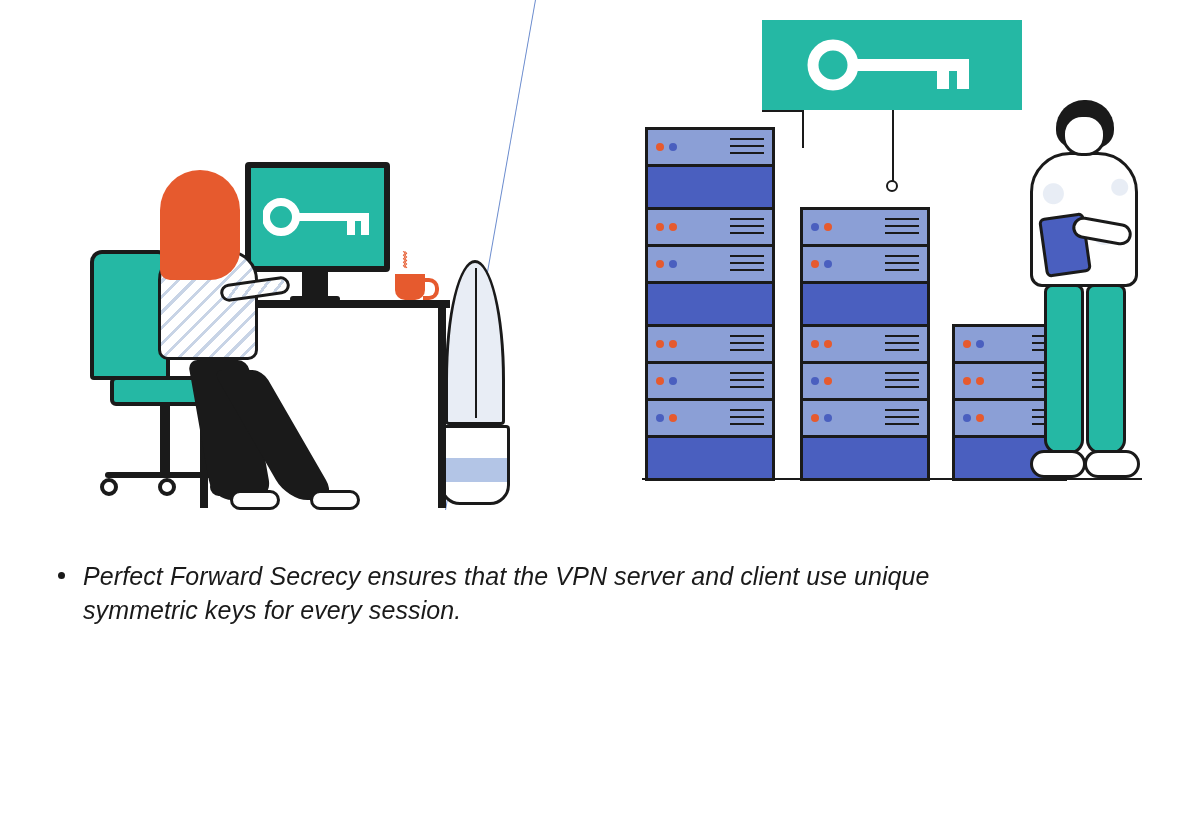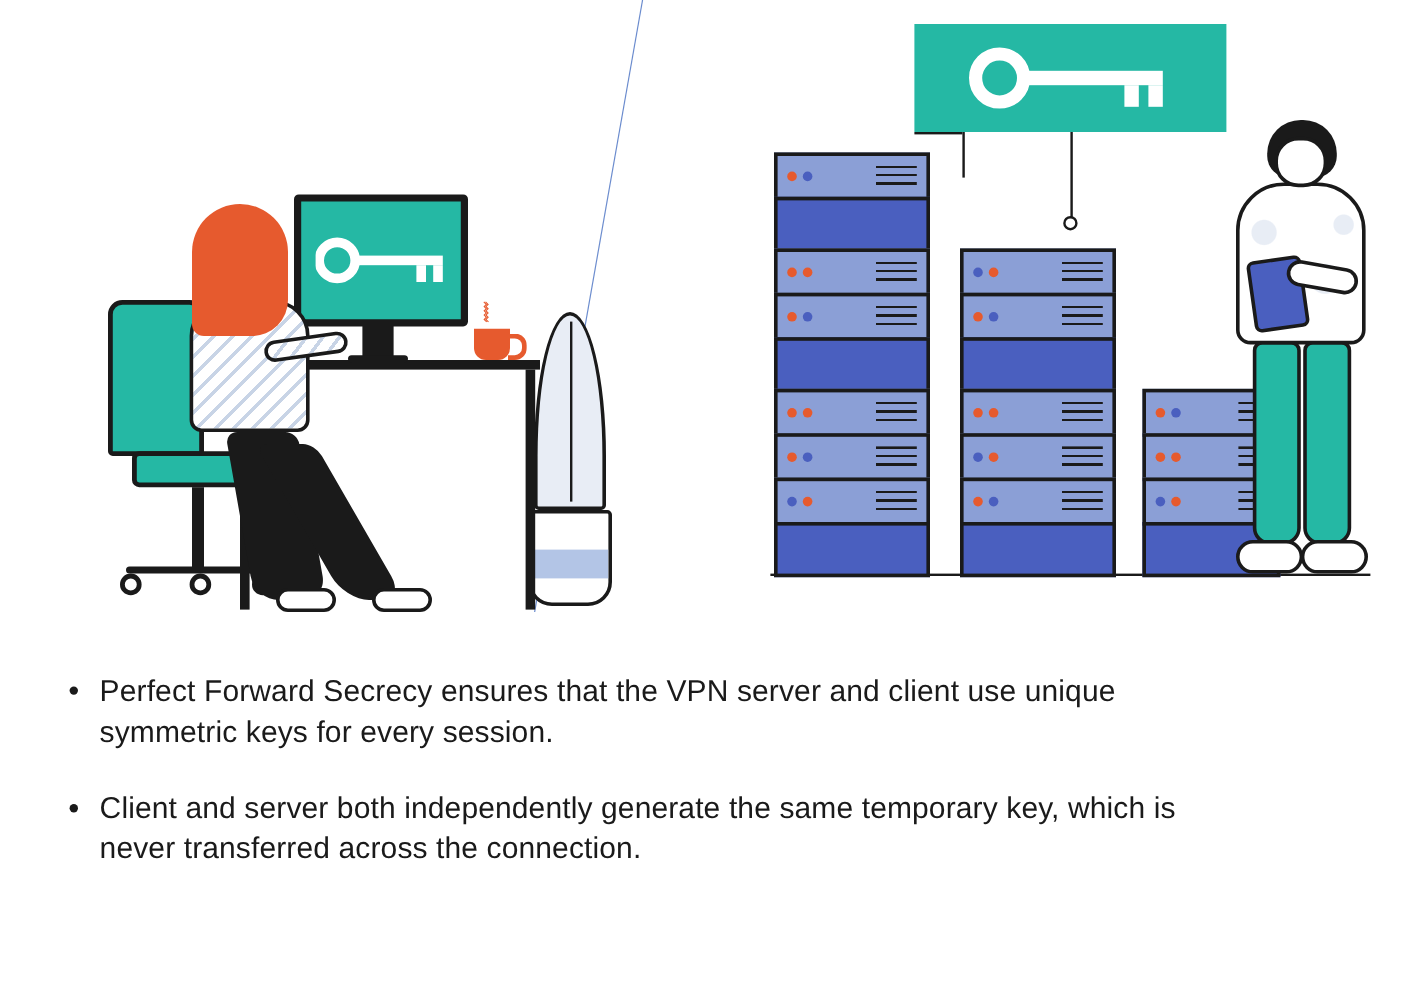--- a/index.html
+++ b/index.html
@@ -358,20 +358,21 @@
     position: absolute;
     left: 58px;
     top: 560px;
     width: 1060px;
   }
   .bullet {
     display: flex;
     align-items: flex-start;
     gap: 18px;
     margin-bottom: 30px;
+    font-style: italic;
   }
   .bullet-dot {
     width: 7px; height: 7px;
     background: #1a1a1a;
     border-radius: 50%;
     margin-top: 12px;
     flex-shrink: 0;
   }
   .bullet-text {
     font-size: 25px;
@@ -533,17 +534,13 @@
       <div class="admin-face"></div>
     </div>
   </div>
 </div>
 
 <ul class="bullets">
   <li class="bullet">
     <span class="bullet-dot"></span>
     <span class="bullet-text">Perfect Forward Secrecy ensures that the VPN server and client use unique symmetric keys for every session.</span>
   </li>
-  <li class="bullet">
-    <span class="bullet-dot"></span>
-    <span class="bullet-text">Client and server both independently generate the same temporary key, which is never transferred across the connection.</span>
-  </li>
 </ul>
 
 </body></html>

